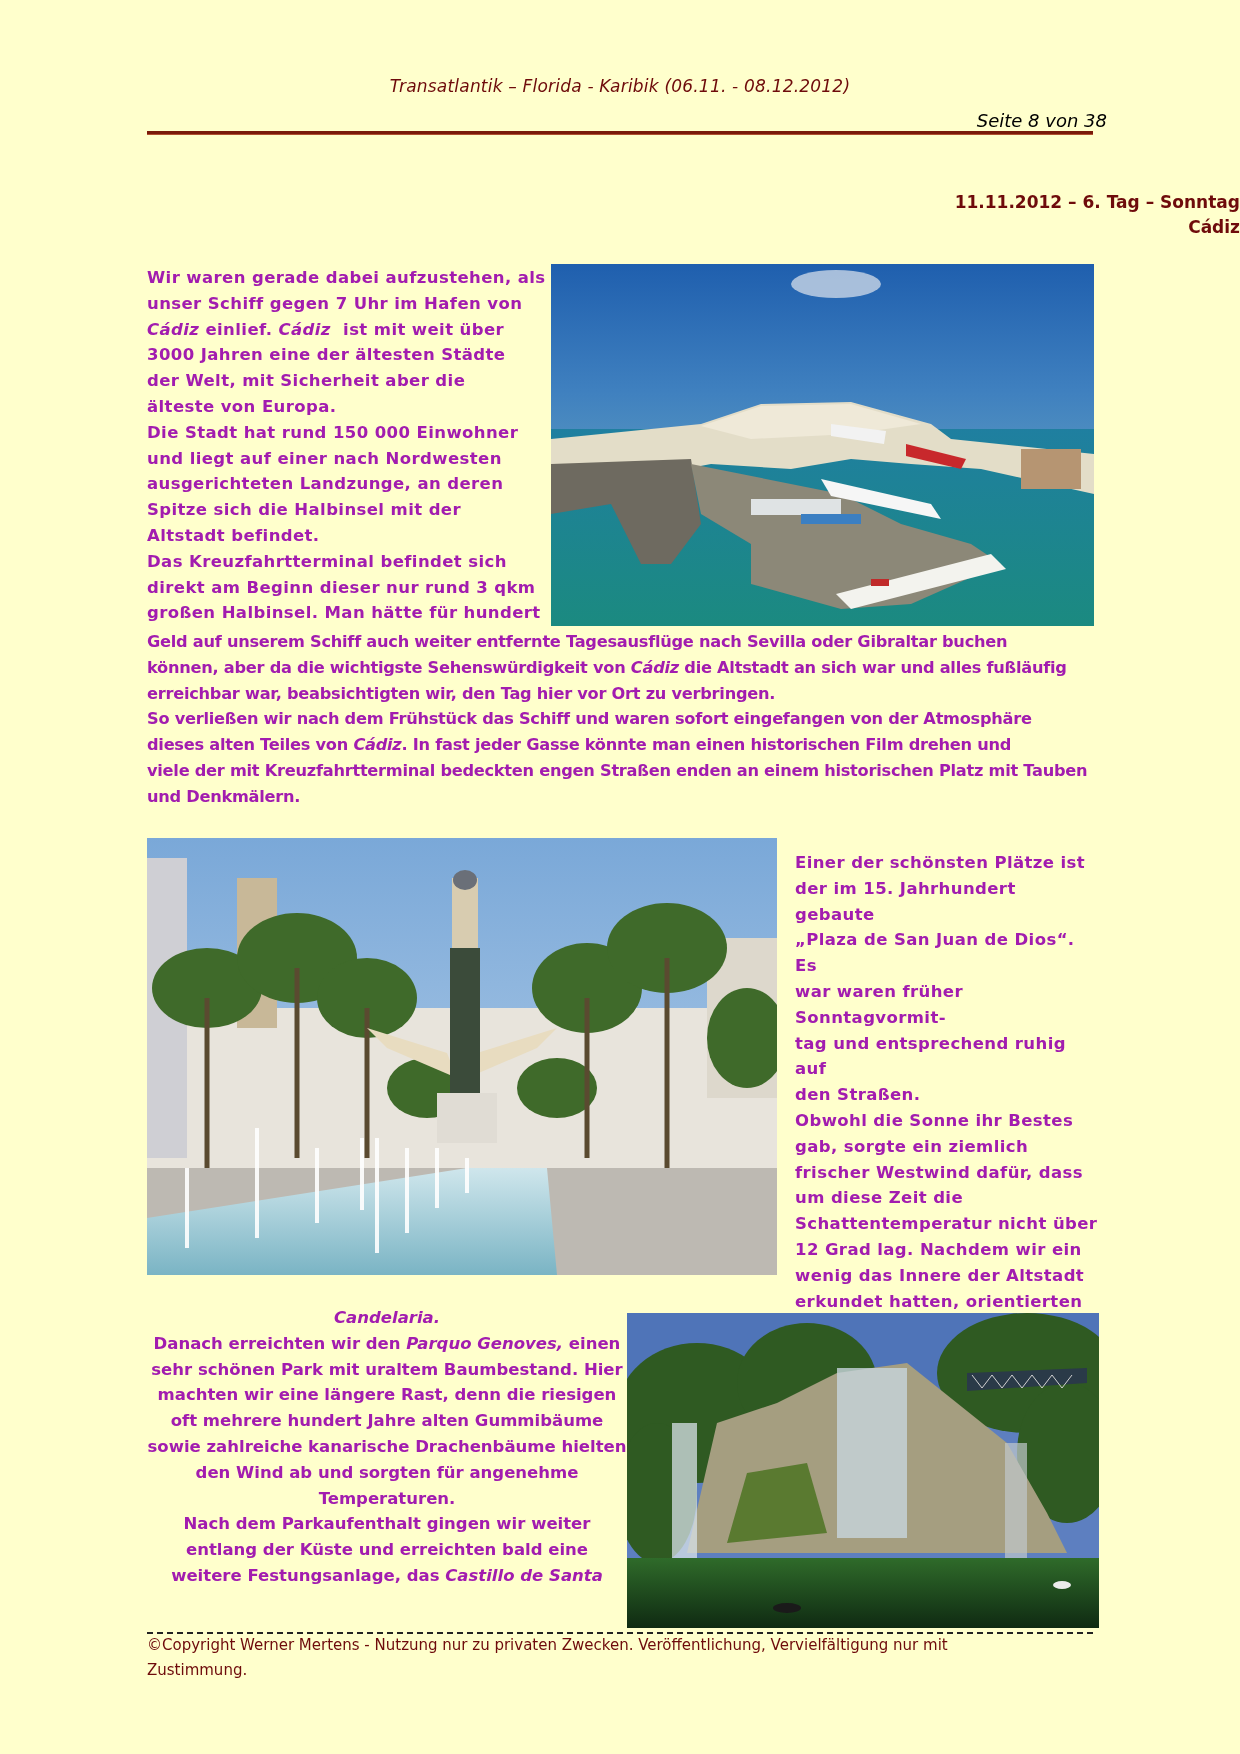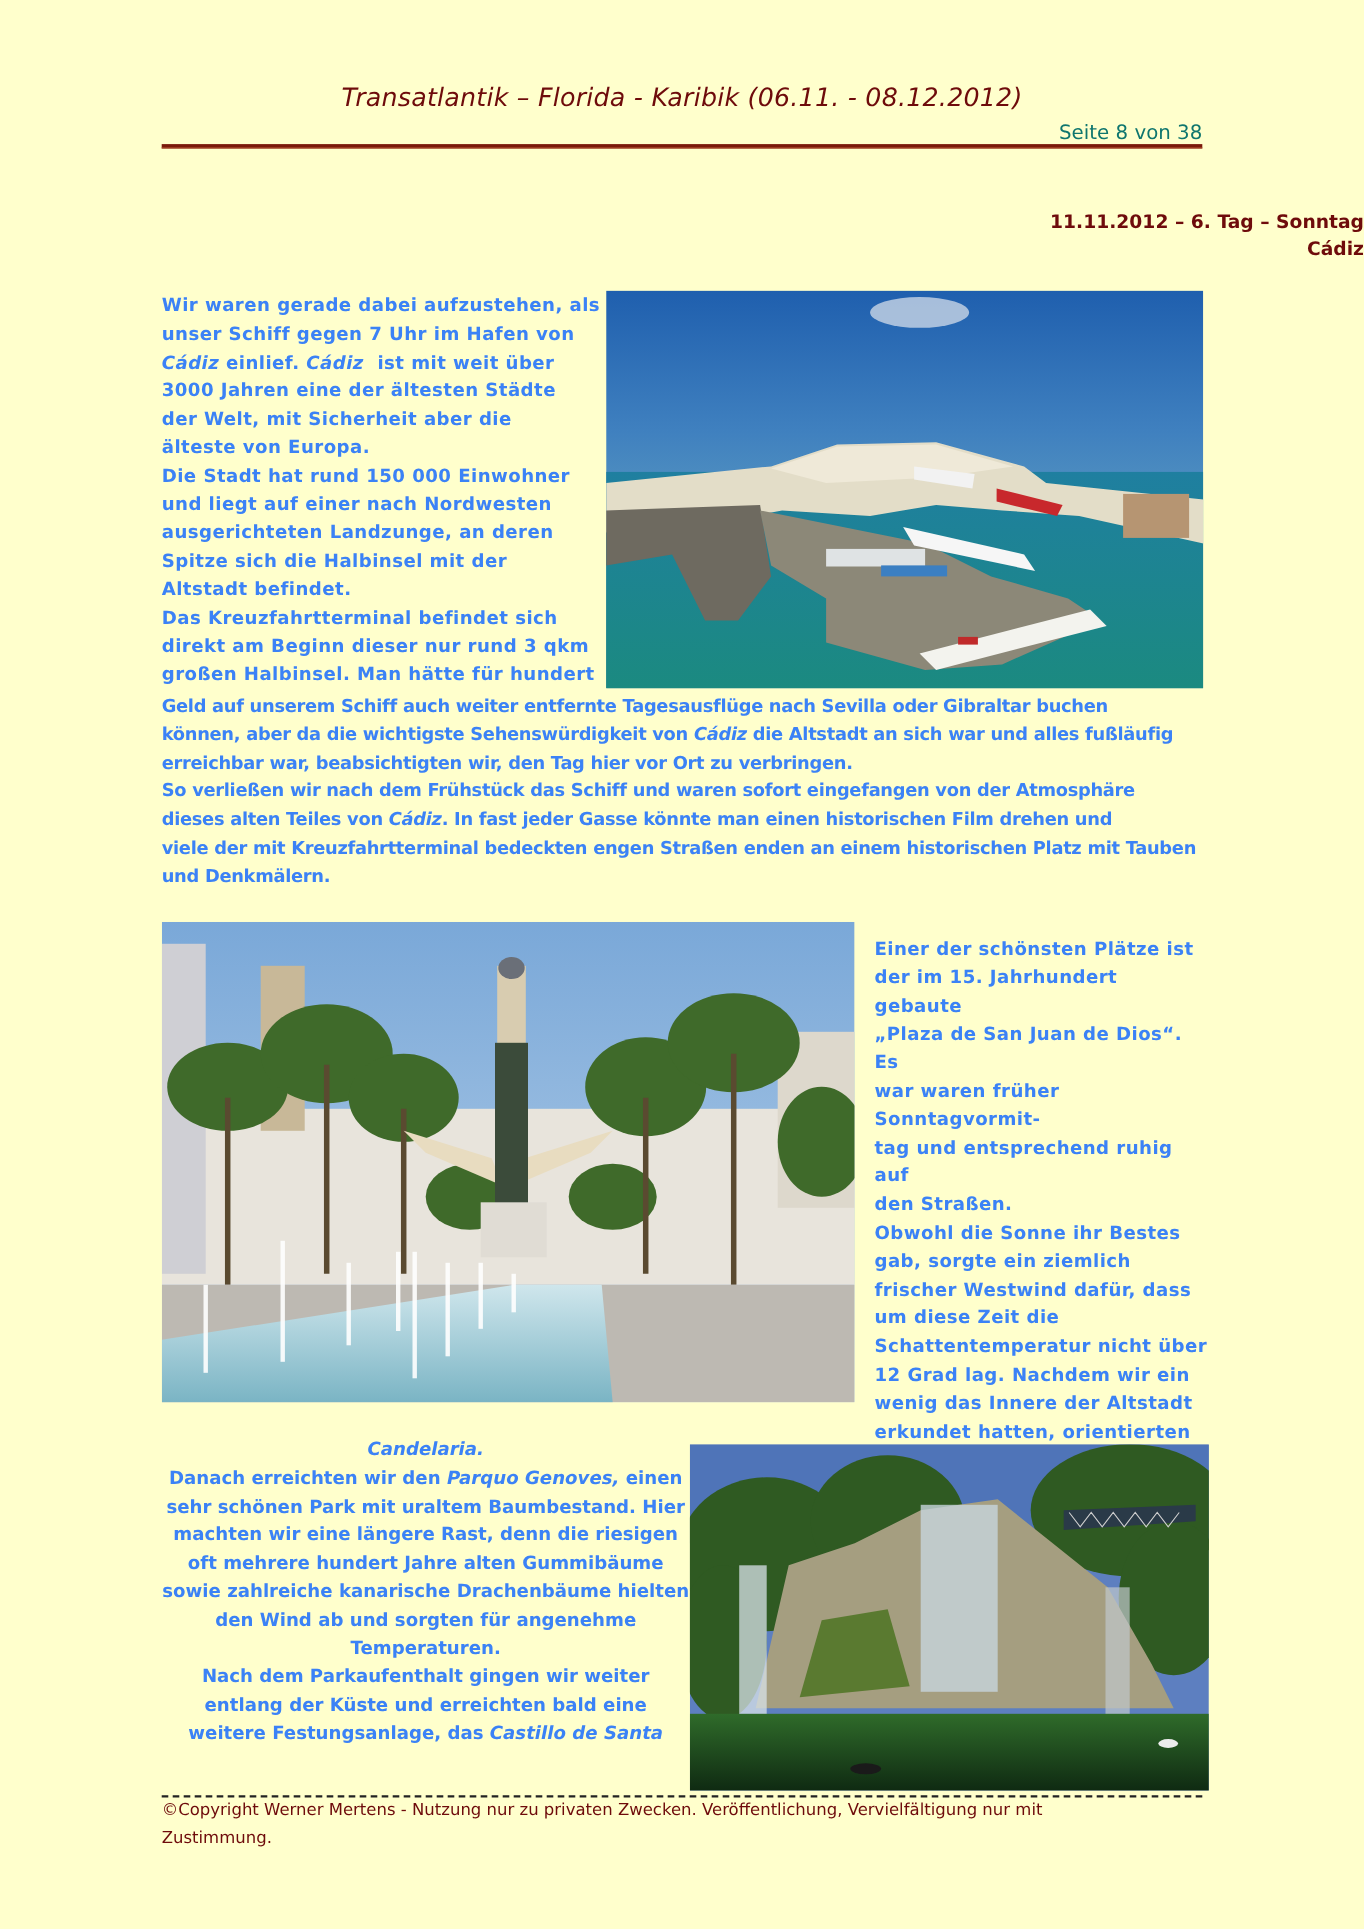--- a/index.html
+++ b/index.html
@@ -9,45 +9,46 @@
     position: relative;
     overflow: hidden;
     font-family: "DejaVu Sans", sans-serif;
     color: #7a0a0a;
   }
   .abs { position: absolute; }
   .header-title {
     left: 0; width: 1240px; top: 76px;
     text-align: center;
     font-style: italic;
-    font-size: 23px;
+    font-size: 17px;
     letter-spacing: 0.2px;
     color: #6e0b0b;
   }
   .header-page {
-    right: 147px; top: 110px;
+    right: 133px; top: 110px;
+    font-style: italic;
     font-size: 18px;
-    color: #0f766e;
+    color: #000000;
   }
   .header-rule {
     left: 147px; width: 946px; top: 131px;
     height: 3px; background: #7a1a0a;
     border-bottom: 1px solid #b05030;
   }
   .day-heading {
     left: 0; width: 1240px; top: 190px;
     text-align: right;
     font-weight: bold; font-size: 17px; line-height: 25px;
     color: #6e0b0b;
   }
   .para {
     font-weight: bold;
     font-size: 16.5px;
     line-height: 25.8px;
-    color: #3b82f6;
+    color: #a21caf;
     margin: 0;
   }
   .para i { font-style: italic; }
   .narrow-wide { letter-spacing: 0.4px; }
   .full { font-size: 16.2px; letter-spacing: -0.25px; }
   .photo { overflow: hidden; }
   .photo svg { display: block; width: 100%; height: 100%; }
   .footer-rule {
     left: 147px; width: 946px; top: 1632px;
     border-top: 2px dashed #222;

